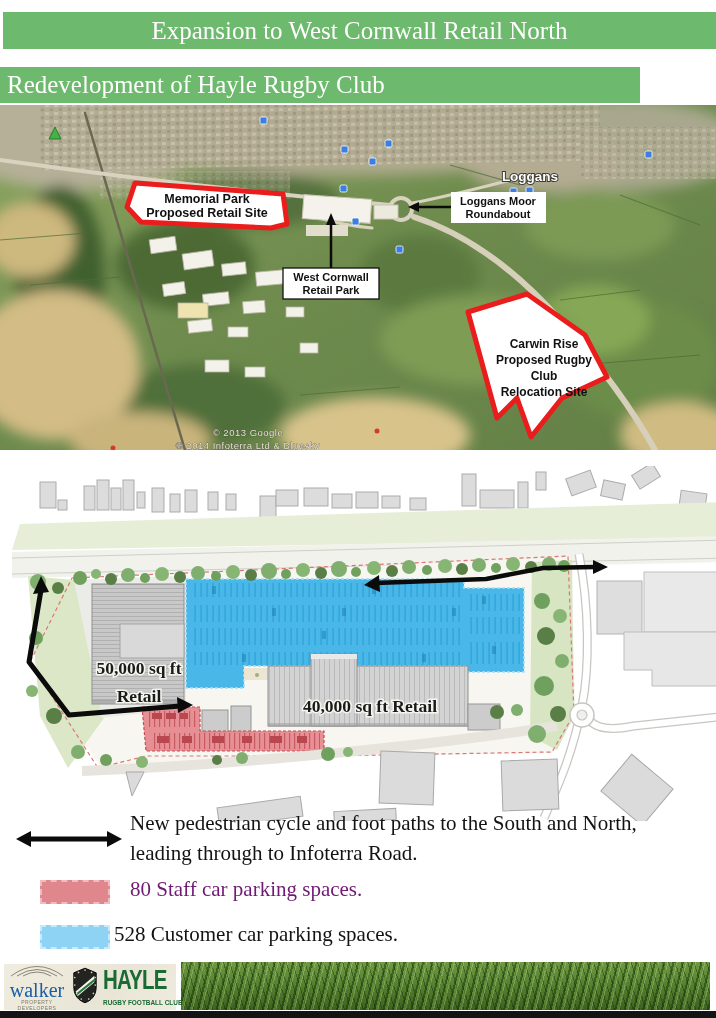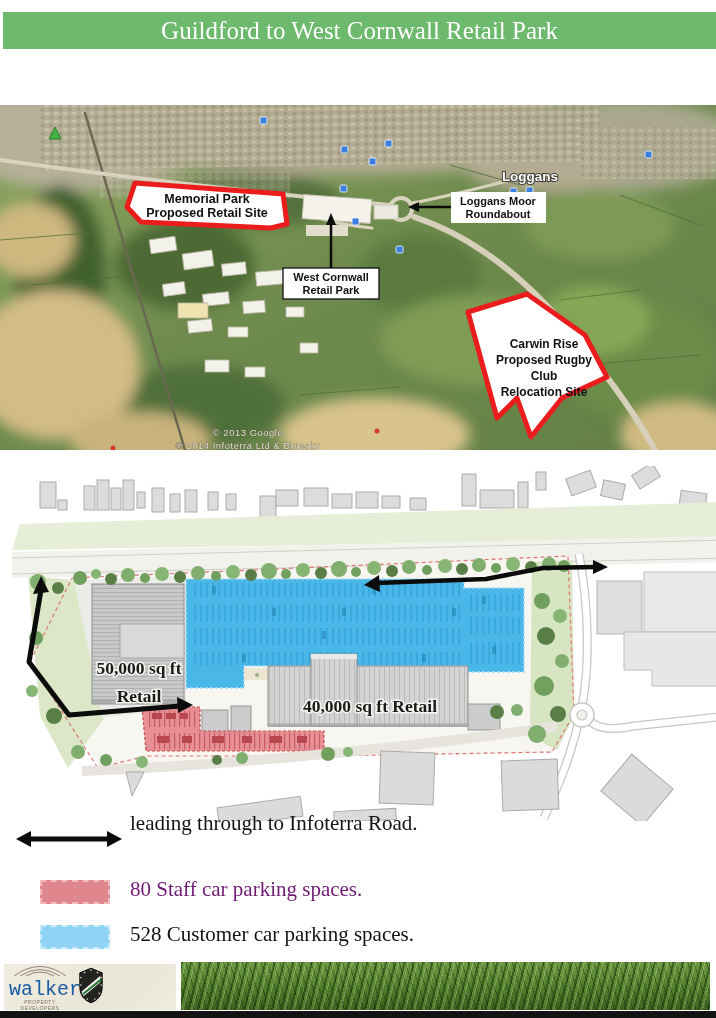--- a/index.html
+++ b/index.html
@@ -10,25 +10,25 @@
   .banner1{left:3px;top:12px;width:713px;height:37px;justify-content:center;}
   .banner2{left:0;top:67px;width:640px;height:36px;padding-left:7px;box-sizing:border-box;}
   .map-wrap{position:absolute;left:0;top:105px;width:716px;height:432px;overflow:hidden;}
   .plan-wrap{position:absolute;left:12px;top:450px;width:716px;height:355px;overflow:hidden;margin-top:16px;}
   .legend-arrow{position:absolute;left:14px;top:828px;}
   .legend-text1{position:absolute;left:130px;top:808px;width:580px;font-size:21px;line-height:30px;color:#131313;}
   .swatch{position:absolute;width:70px;height:24px;box-sizing:border-box;}
   .swatch-pink{left:40px;top:880px;background:#e0868d;border:2px dashed #f0bcc1;}
   .swatch-blue{left:40px;top:925px;background:#8ed3f3;border:2px dashed #c8eafa;}
   .legend-text2{position:absolute;left:130px;top:877px;font-size:21px;color:#701a75;}
-  .legend-text3{position:absolute;left:130px;top:922px;font-size:21px;color:#131313;}
+  .legend-text3{position:absolute;left:114px;top:922px;font-size:21px;color:#131313;}
   .footer-panel{position:absolute;left:4px;top:964px;width:172px;height:46px;
       background:linear-gradient(135deg,#f0ecdf 0%,#e9e5d6 60%,#efebdf 100%);display:flex;align-items:center;}
   .walker{position:relative;width:62px;margin-left:5px;text-align:center;}
-  .walker-name{font-family:Liberation Mono, monospace;font-size:20px;color:#1a5ca5;line-height:18px;}
+  .walker-name{font-family:Liberation Serif, serif;font-size:20px;color:#1a5ca5;line-height:18px;}
   .walker-tag{font-family:"Liberation Sans",sans-serif;font-size:5px;letter-spacing:.5px;color:#7d7868;}
   .crest{margin-left:6px;}
   .hayle{margin-left:4px;line-height:1;}
   .hayle-name{font-family:"Liberation Sans",sans-serif;font-weight:900;font-size:25px;color:#1a6a33;
       display:inline-block;transform:scale(.82,1.12);transform-origin:left center;letter-spacing:-1px;}
   .hayle-sub{font-family:"Liberation Sans",sans-serif;font-weight:700;font-size:7px;color:#1a6a33;
       display:inline-block;transform:scale(.92,1);transform-origin:left center;margin-top:1px;white-space:nowrap;}
   .grass{position:absolute;left:181px;top:962px;width:529px;height:48px;
       background:
         repeating-linear-gradient(104deg, rgba(15,45,8,.45) 0 2px, rgba(110,160,60,.40) 2px 4px, rgba(225,240,190,.28) 4px 5px, rgba(0,0,0,0) 5px 9px),
@@ -37,21 +37,24 @@
   .bottom-bar{position:absolute;left:0;top:1011px;width:716px;height:7px;background:#141414;}
   text{font-family:"Liberation Sans","DejaVu Sans",sans-serif;}
   text.serif{font-family:"Liberation Serif","DejaVu Serif",serif;}
 </style>
 </head>
 <body>
 
 <div class="page">
 
   <div class="banner banner1">
-    <span>Guildford to West Cornwall Retail Park</span>
+    <span>Expansion to West Cornwall Retail North</span>
+  </div>
+  <div class="banner banner2">
+    <span>Redevelopment of Hayle Rugby Club</span>
   </div>
 
   <div class="map-wrap">
   <svg width="716" height="345" viewBox="0 0 716 345">
     <defs>
       <linearGradient id="mpland" x1="0" y1="0" x2="1" y2="1">
         <stop offset="0" stop-color="#8fa763"></stop>
             <stop offset=".45" stop-color="#6f8c4e"></stop>
             <stop offset="1" stop-color="#637f46"></stop>
       </linearGradient>
@@ -410,20 +413,21 @@
   </div>
 
   <div class="legend-arrow">
     <svg width="110" height="22" viewBox="0 0 110 22">
       <line x1="13" y1="11" x2="97" y2="11" stroke="#0b0b0b" stroke-width="5"></line>
       <polygon points="2,11 17,3 17,19" fill="#0b0b0b"></polygon>
       <polygon points="108,11 93,3 93,19" fill="#0b0b0b"></polygon>
     </svg>
   </div>
   <div class="legend-text1">
+    <div>New pedestrian cycle and foot paths to the South and North,</div>
     <div>leading through to Infoterra Road.</div>
   </div>
 
   <div class="swatch swatch-pink"></div>
   <div class="legend-text2">80 Staff car parking spaces.</div>
 
   <div class="swatch swatch-blue"></div>
   <div class="legend-text3">528 Customer car parking spaces.</div>
 
   <div class="footer-panel">
@@ -451,17 +455,21 @@
             <circle cx="24" cy="29" r=".9"></circle>
             <circle cx="19" cy="35" r=".9"></circle>
           <circle cx="11" cy="35" r=".9"></circle>
             <circle cx="6" cy="29" r=".9"></circle>
             <circle cx="4" cy="20" r=".9"></circle>
           <circle cx="4" cy="12" r=".9"></circle>
             <circle cx="8" cy="6.5" r=".9"></circle>
         </g>
       </svg>
     </div>
+    <div class="hayle">
+      <div class="hayle-name">HAYLE</div><br>
+      <div class="hayle-sub">RUGBY FOOTBALL CLUB</div>
+    </div>
   </div>
   <div class="grass"></div>
   <div class="bottom-bar"></div>
 
 </div>
 
 </body></html>

